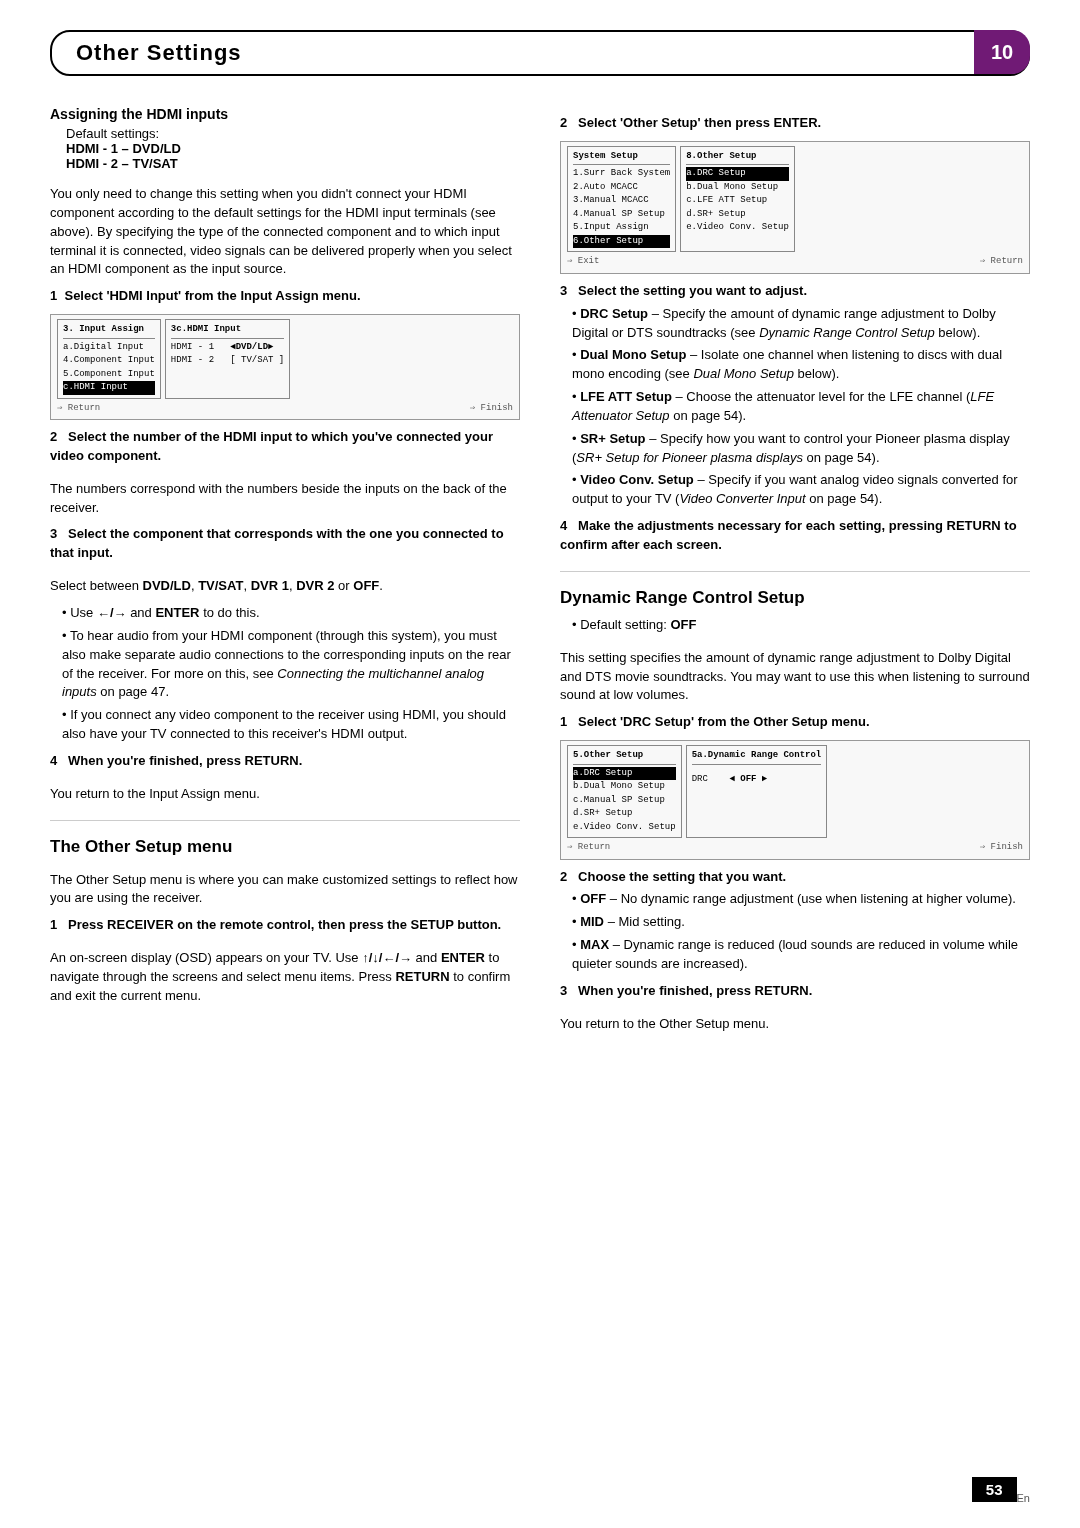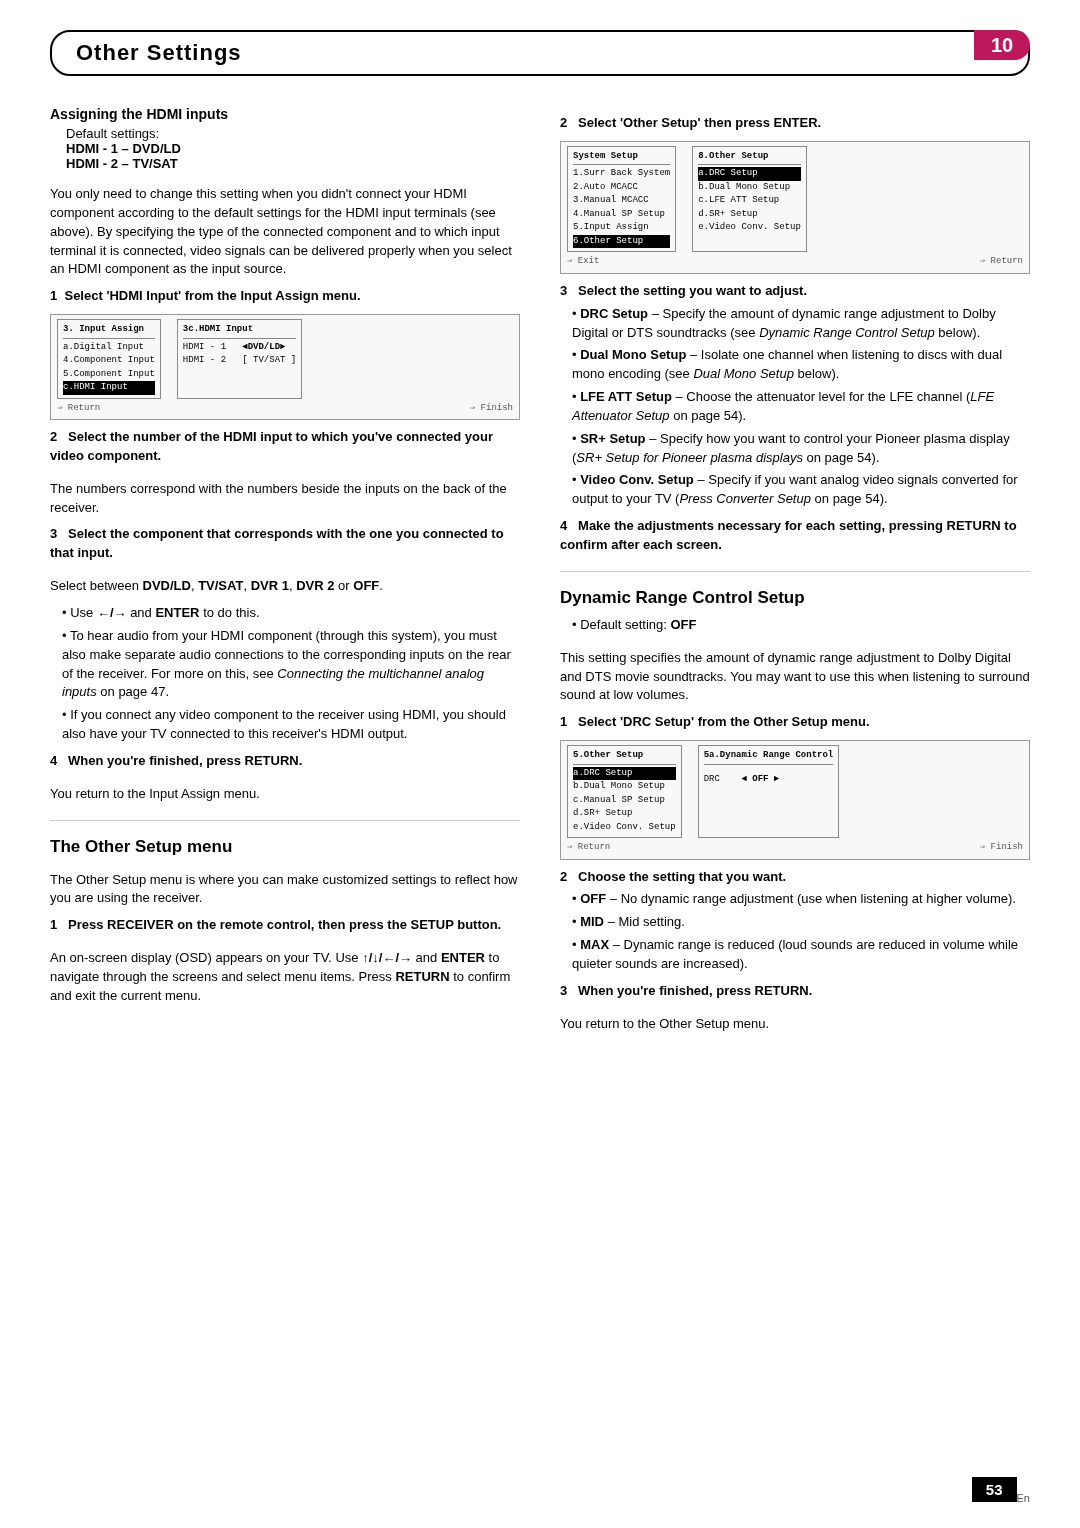--- a/index.html
+++ b/index.html
@@ -30,26 +30,26 @@
     }
     .header-title {
       font-size: 22px;
       font-weight: bold;
       letter-spacing: 1px;
     }
     .chapter-num {
       position: absolute;
       right: -2px;
       top: -2px;
-      background: #be185d;
+      background: #701a75;
       color: #fff;
       font-size: 20px;
       font-weight: bold;
       width: 56px;
-      height: 30px;
+      height: 44px;
       display: flex;
       align-items: center;
       justify-content: center;
       border-radius: 0 18px 18px 0;
     }
     
     .two-col {
       display: flex;
       gap: 40px;
     }
@@ -83,21 +83,21 @@
       border: 1px solid #999;
       background: #f8f8f8;
       font-size: 10px;
       padding: 4px 6px;
       margin: 8px 0 8px 0;
       font-family: 'Courier New', monospace;
       line-height: 1.5;
     }
     .screen-box-inner {
       display: flex;
-      gap: 16px;
+      gap: 4px;
     }
     .screen-panel {
       border: 1px solid #888;
       padding: 3px 5px;
       min-width: 90px;
     }
     .screen-panel-title {
       font-weight: bold;
       border-bottom: 1px solid #888;
       margin-bottom: 2px;
@@ -276,21 +276,21 @@
 
       <div class="step">
         <b>3&nbsp;&nbsp; Select the setting you want to adjust.</b>
       </div>
 
       <ul>
         <li><b>DRC Setup</b> – Specify the amount of dynamic range adjustment to Dolby Digital or DTS soundtracks (see <i>Dynamic Range Control Setup</i> below).</li>
         <li><b>Dual Mono Setup</b> – Isolate one channel when listening to discs with dual mono encoding (see <i>Dual Mono Setup</i> below).</li>
         <li><b>LFE ATT Setup</b> – Choose the attenuator level for the LFE channel (<i>LFE Attenuator Setup</i> on page 54).</li>
         <li><b>SR+ Setup</b> – Specify how you want to control your Pioneer plasma display (<i>SR+ Setup for Pioneer plasma displays</i> on page 54).</li>
-        <li><b>Video Conv. Setup</b> – Specify if you want analog video signals converted for output to your TV (<i>Press Converter Setup</i> on page 54).</li>
+        <li><b>Video Conv. Setup</b> – Specify if you want analog video signals converted for output to your TV (<i>Video Converter Input</i> on page 54).</li>
       </ul>
 
       <div class="step">
         <b>4&nbsp;&nbsp; Make the adjustments necessary for each setting, pressing RETURN to confirm after each screen.</b>
       </div>
 
       <hr class="divider">
 
       <div>
         <div class="big-section-title">Dynamic Range Control Setup</div>

